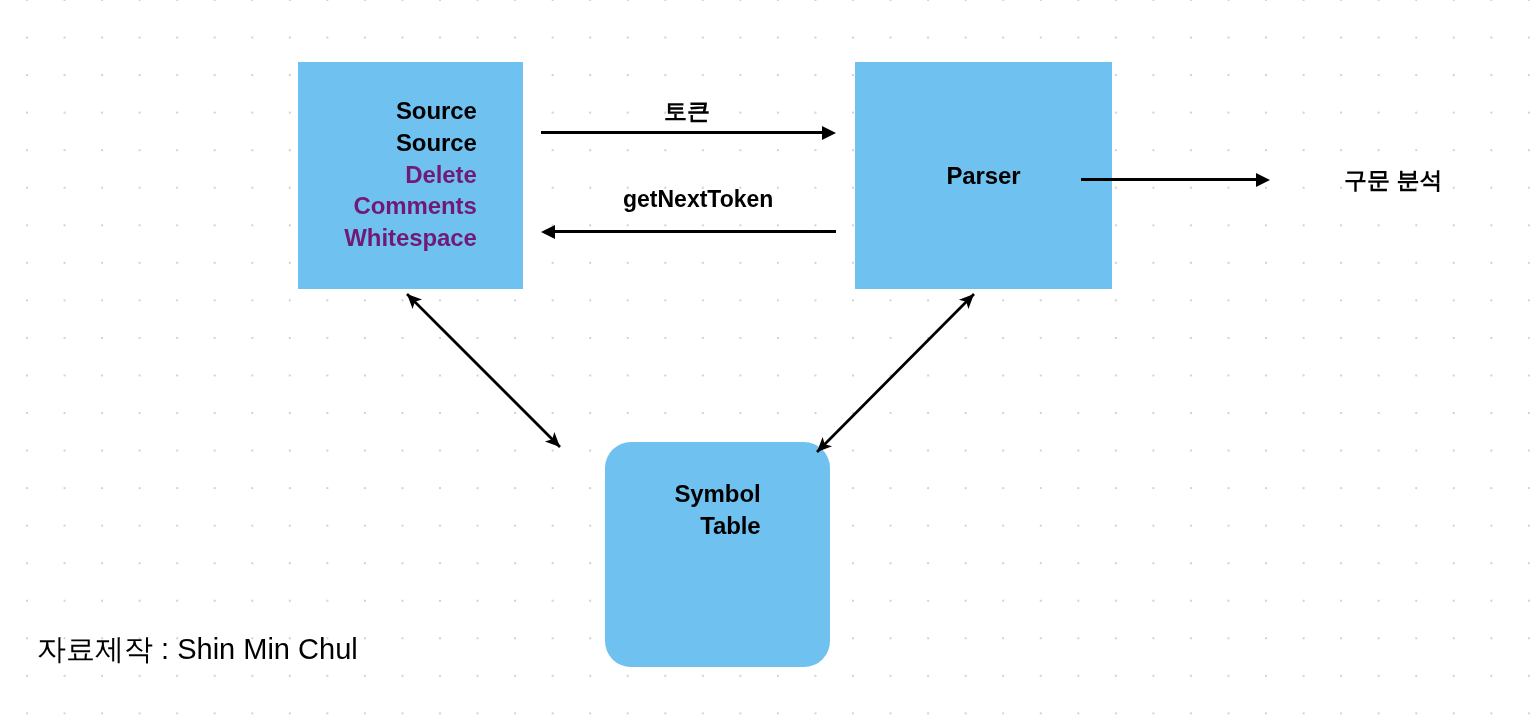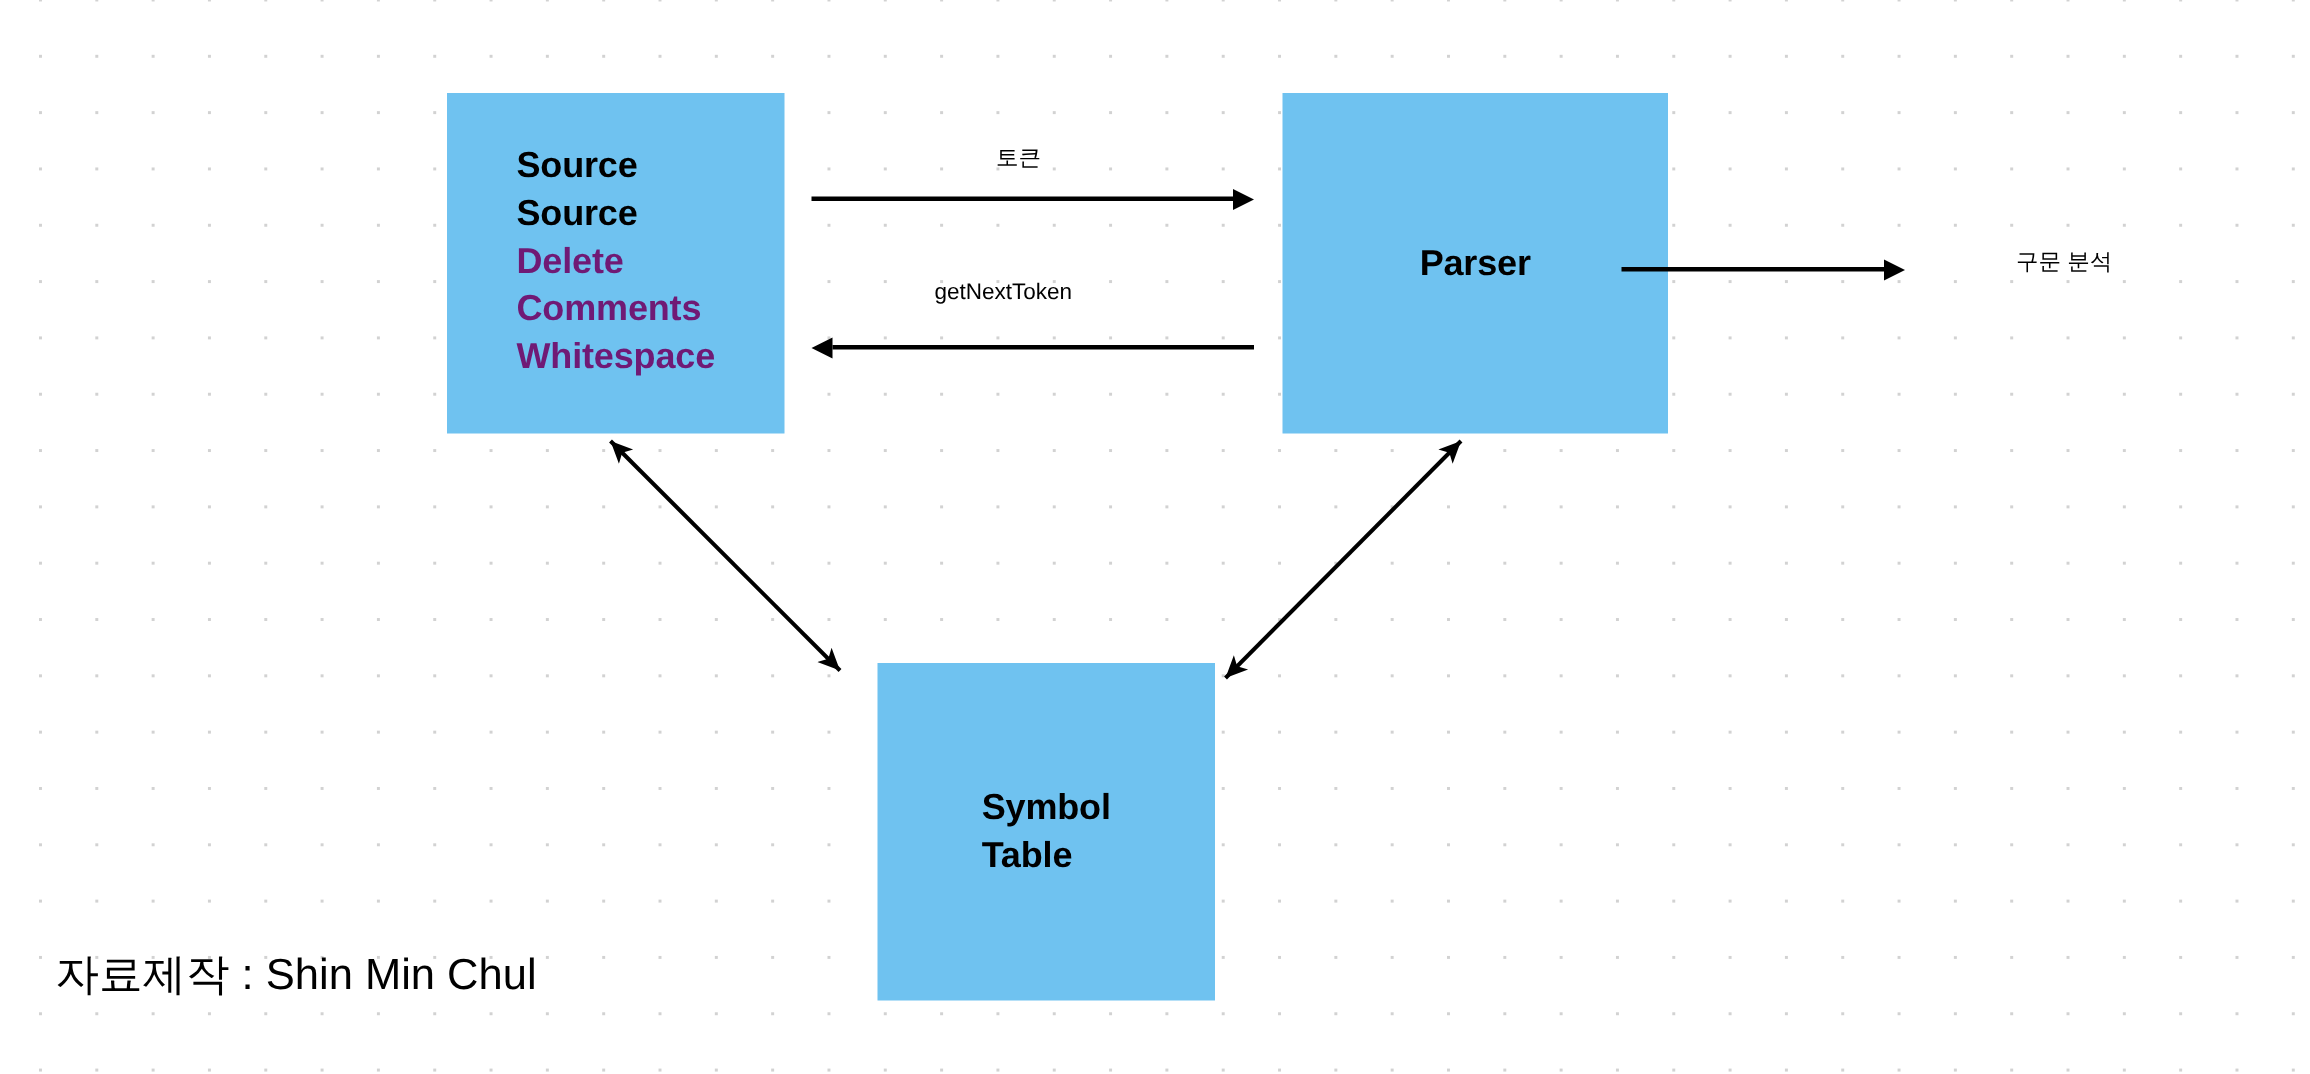--- a/index.html
+++ b/index.html
@@ -26,21 +26,21 @@
     background-position: 26px -1px;
     overflow: hidden;
   }
 
   
   .node-box {
     position: absolute;
     background-color: #6FC2F0;
     display: flex;
     justify-content: center;
-    text-align: left;
+    text-align: right;
     line-height: 1.33;
   }
 
   #box-source {
     left: 298px;
     top: 62px;
     width: 225px;
     height: 227px;
     align-items: center;
     padding-bottom: 2px;
@@ -48,26 +48,27 @@
 
   #box-parser {
     left: 855px;
     top: 62px;
     width: 257px;
     height: 227px;
     align-items: center;
   }
 
   #box-symbol {
-    left: 585px;
+    left: 605px;
     top: 442px;
     width: 225px;
     height: 225px;
     align-items: flex-start;
-    padding-top: 81px;
+    padding-top: 36px;
+    border-radius: 26px;
   }
 
   .box-text {
     font-size: 24px;
     font-weight: bold;
     color: #000000;
     letter-spacing: -0.1px;
   }
 
   .line-black { color: #000000; display: block; }
@@ -109,23 +110,24 @@
     left: 0;
     top: 0;
     width: 1540px;
     height: 716px;
     pointer-events: none;
   }
 
   
   .edge-label {
     position: absolute;
-    font-size: 15px;
+    font-size: 23px;
     color: #000000;
     white-space: nowrap;
+    font-weight: bold;
   }
 
   #label-token   { left: 664px; top: 96px; }
   #label-getnext { left: 603px; top: 186px; margin-left: 20px; }
   #label-parse   { left: 1344px; top: 165px; }
 
   #footer-credit {
     position: absolute;
     left: 37px;
     top: 630px;

